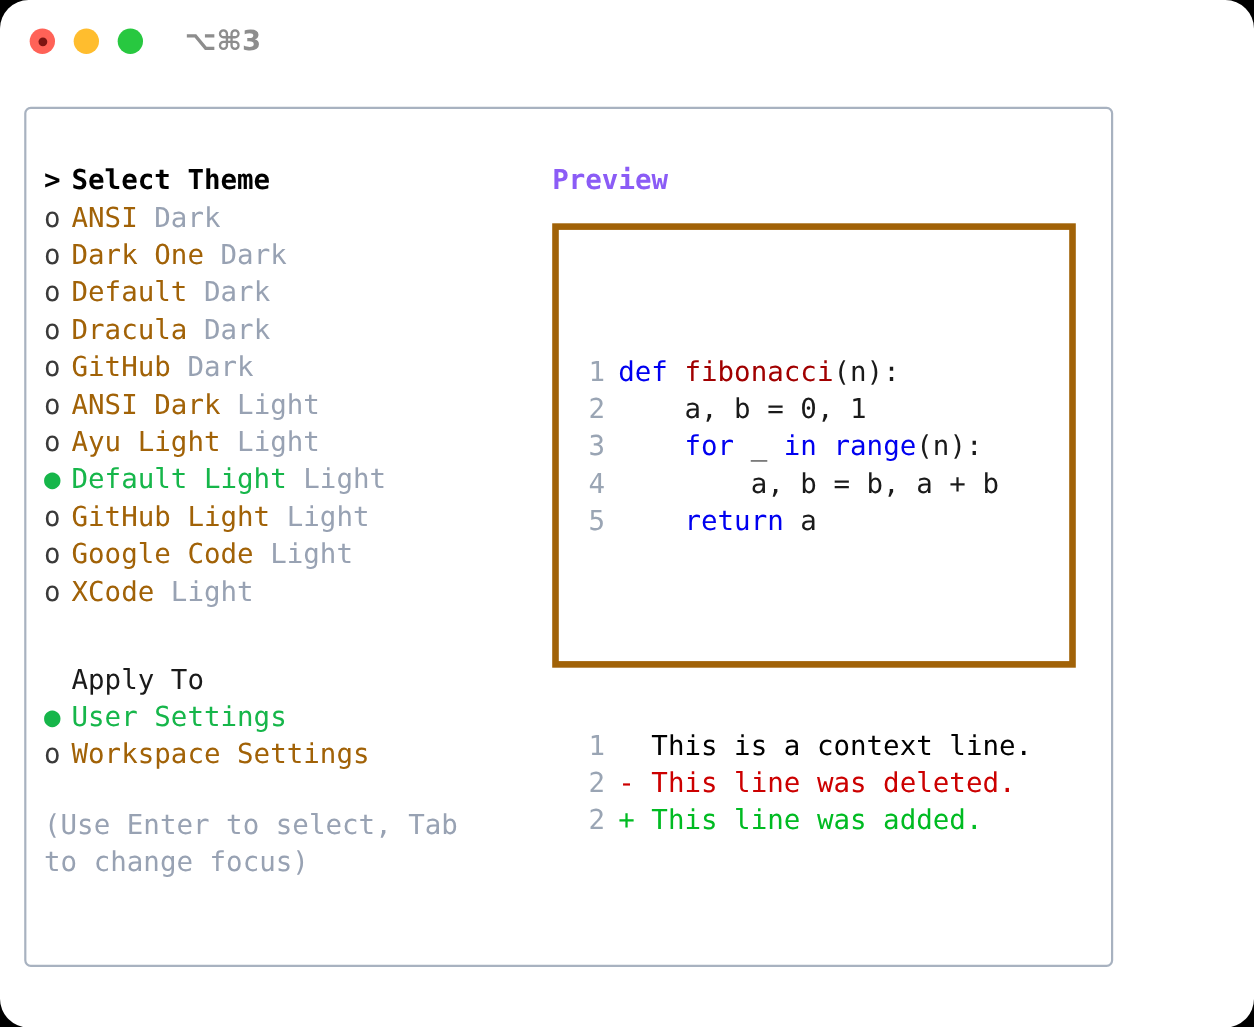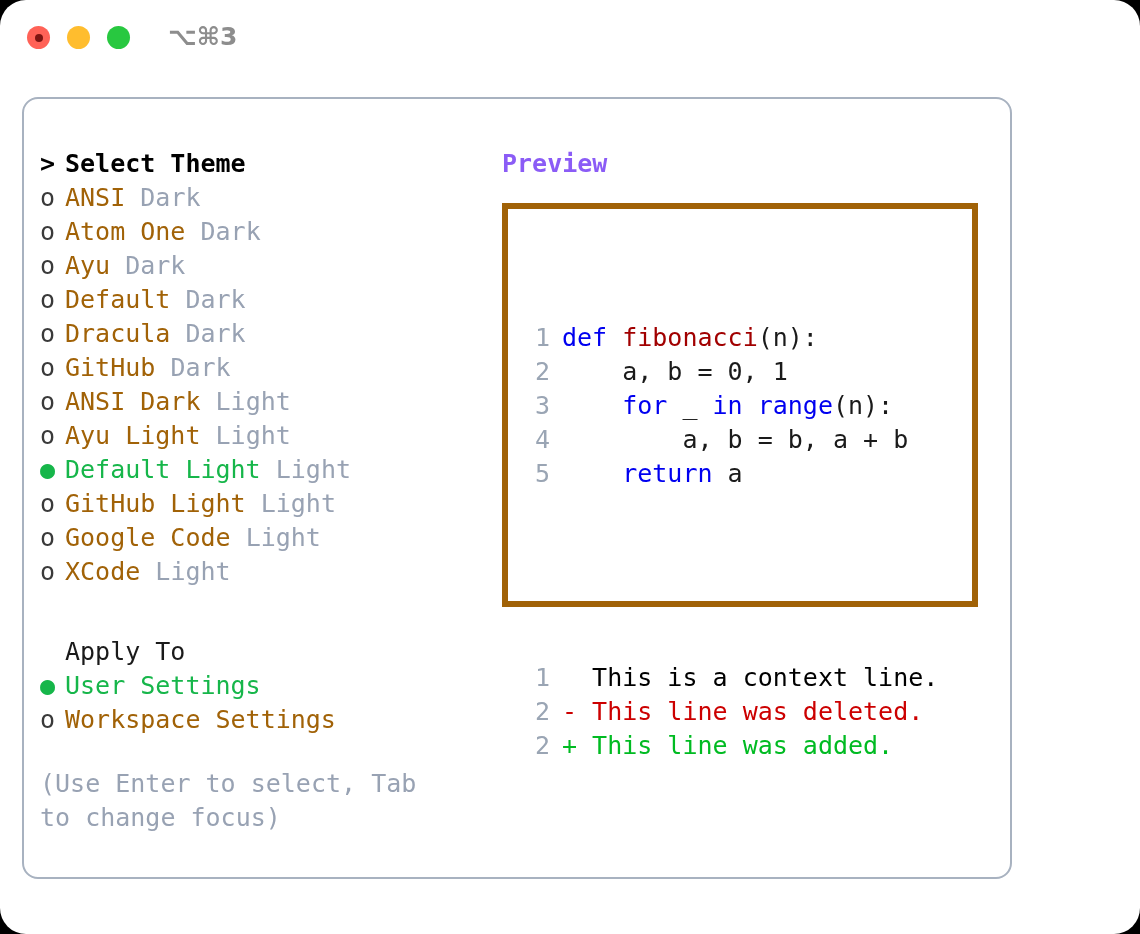--- a/index.html
+++ b/index.html
@@ -68,21 +68,21 @@
   }
 
   
   .panel {
     position: absolute;
     left: 22px;
     top: 97px;
     width: 990px;
     height: 782px;
     border: 2px solid #a8b2c0;
-    border-radius: 16px;
+    border-radius: 6px;
     box-sizing: border-box;
     background: #ffffff;
     text-decoration: underline;
   }
 
   .columns {
     position: absolute;
     left: 0; top: 0;
     width: 100%;
     height: 100%;
@@ -201,22 +201,21 @@
   </div>
 
   <div class="panel">
     <div class="columns">
 
       <div class="left-col">
         <div class="row hdr"><span class="marker">&gt;</span><span>Select Theme</span></div>
 
         <div id="theme-list">
             <div class="row"><span class="marker dot-hollow">o</span><span class="name">ANSI</span><span> </span><span class="variant">Dark</span></div>
-            <div class="row"><span class="marker dot-hollow">o</span><span class="name">Atom One</span><span> </span><span class="variant">Dark</span></div>
-            <div class="row"><span class="marker dot-hollow">o</span><span class="name">Ayu</span><span> </span><span class="variant">Dark</span></div>
+            <div class="row"><span class="marker dot-hollow">o</span><span class="name">Dark One</span><span> </span><span class="variant">Dark</span></div>
             <div class="row"><span class="marker dot-hollow">o</span><span class="name">Default</span><span> </span><span class="variant">Dark</span></div>
             <div class="row"><span class="marker dot-hollow">o</span><span class="name">Dracula</span><span> </span><span class="variant">Dark</span></div>
             <div class="row"><span class="marker dot-hollow">o</span><span class="name">GitHub</span><span> </span><span class="variant">Dark</span></div>
             <div class="row"><span class="marker dot-hollow">o</span><span class="name">ANSI Dark</span><span> </span><span class="variant">Light</span></div>
             <div class="row"><span class="marker dot-hollow">o</span><span class="name">Ayu Light</span><span> </span><span class="variant">Light</span></div>
             <div class="row"><span class="marker dot-filled">●</span><span class="name-sel">Default Light</span><span> </span><span class="variant">Light</span></div>
             <div class="row"><span class="marker dot-hollow">o</span><span class="name">GitHub Light</span><span> </span><span class="variant">Light</span></div>
             <div class="row"><span class="marker dot-hollow">o</span><span class="name">Google Code</span><span> </span><span class="variant">Light</span></div>
             <div class="row"><span class="marker dot-hollow">o</span><span class="name">XCode</span><span> </span><span class="variant">Light</span></div>
           </div>

